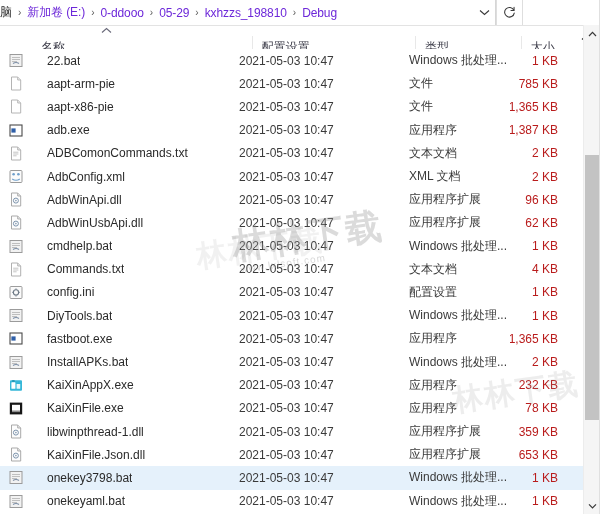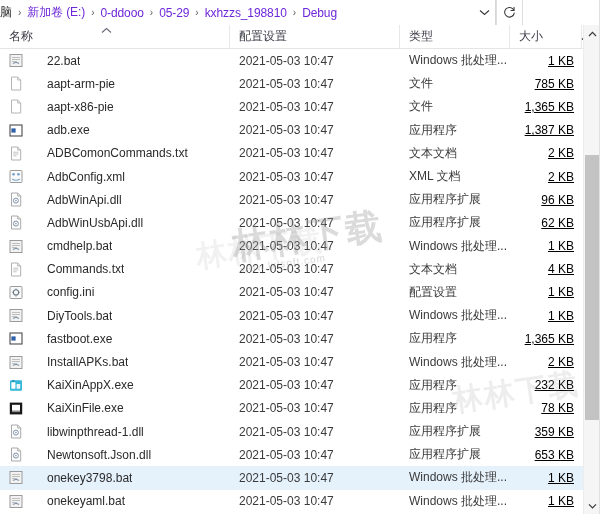--- a/index.html
+++ b/index.html
@@ -44,23 +44,23 @@
     width:26px;height:25px;display:flex;align-items:center;justify-content:center;flex:none;
     border-left:1px solid #dedede;box-sizing:border-box;
   }
   .searchbox{
     width:78px;height:25px;flex:none;border-left:1px solid #dedede;box-sizing:border-box;
     background:#ffffff;
   }
 
   
   .colheader{
-    position:absolute;left:0;top:25px;width:600px;height:24px;
+    position:absolute;left:0;top:36px;width:600px;height:24px;
     background:#ffffff;border-bottom:1px solid #e5e5e5;
-    display:flex;align-items:center;box-sizing:border-box;
+    display:flex;align-items:center;box-sizing:border-box;padding-left:32px;
   }
   .col{
     font-size:12px;color:#3b3b48;height:24px;display:flex;align-items:center;
     box-sizing:border-box;border-right:1px solid #e8e8e8;padding-left:9px;
     white-space:nowrap;overflow:hidden;
   }
   .col.name{width:230px;}
   .col.date{width:170px;}
   .col.type{width:110px;}
   .col.size{width:72px;}
@@ -84,21 +84,21 @@
     position:relative;
   }
   .row.sel-blue{background:#e5f1fb;}
   .cell{
     font-size:12px;color:#2a2a2a;height:100%;display:flex;align-items:center;
     box-sizing:border-box;white-space:nowrap;overflow:hidden;
   }
   .c-name{width:230px;padding-left:9px;gap:24px;}
   .c-date{width:170px;padding-left:9px;color:#3a3a3a;}
   .c-type{width:110px;padding-left:9px;color:#3a3a3a;}
-  .c-size{width:72px;justify-content:flex-end;padding-right:8px;color:#000000;text-decoration:underline;}
+  .c-size{width:72px;justify-content:flex-end;padding-right:24px;color:#b91c1c;}
   .fname{overflow:hidden;text-overflow:ellipsis;}
 
   
   .ic{width:14px;height:15px;flex:none;display:block;}
 
   
   .scrollbar{
     position:absolute;right:0;top:25px;width:17px;height:489px;
     background:#f5f5f5;border-left:1px solid #ececec;box-sizing:border-box;
   }
@@ -455,21 +455,21 @@
       <div class="row">
         <div class="cell c-name">
           <span style="display: flex; align-items: center; flex: 0 0 auto;">
             <svg class="ic" viewBox="0 0 14 15">
               <path d="M2.5 1 h6.2 l3 3 v10 h-9.2 z" fill="#fdfdfd" stroke="#a9a9a9" stroke-width="1"></path>
               <path d="M8.7 1 v3 h3" fill="#e4e4e4" stroke="#a9a9a9" stroke-width="0.9"></path>
               <circle cx="6.9" cy="8.6" r="2.5" fill="none" stroke="#7c93ac" stroke-width="1"></circle>
               <circle cx="6.9" cy="8.6" r="0.8" fill="#7c93ac"></circle>
             </svg>
           </span>
-          <span class="fname">Newtonsoft.Json.dll</span>
+          <span class="fname">KaiXinFile.Json.dll</span>
         </div>
         <div class="cell c-date">2021-05-03 10:47</div>
         <div class="cell c-type">应用程序扩展</div>
         <div class="cell c-size">653 KB</div>
       </div>
       <div class="row sel-blue">
         <div class="cell c-name">
           <span style="display: flex; align-items: center; flex: 0 0 auto;">
             <svg class="ic" viewBox="0 0 14 15">
               <rect x="1" y="1.5" width="12" height="12" fill="#f2f2f2" stroke="#9b9b9b" stroke-width="1"></rect>

